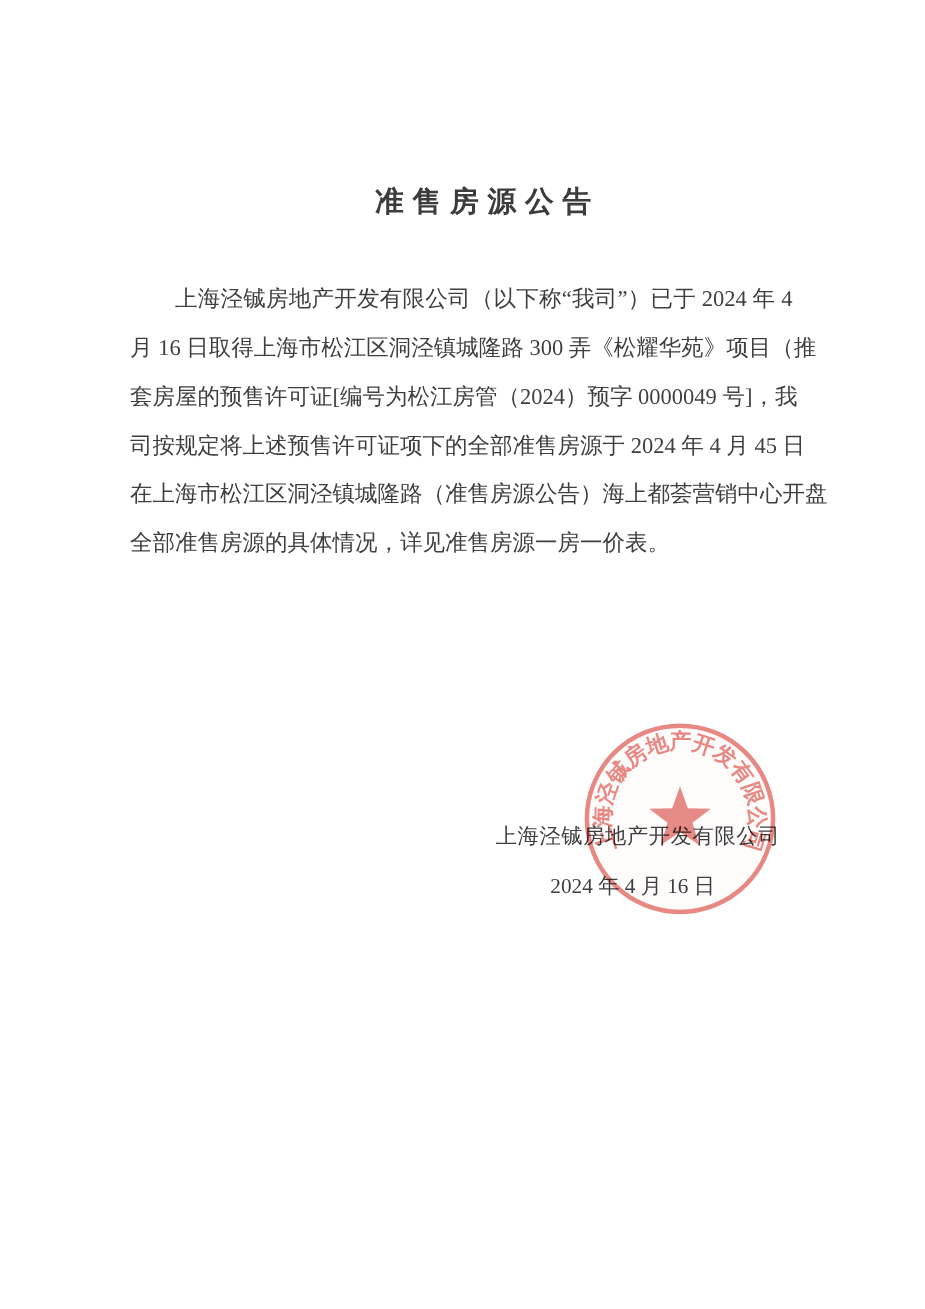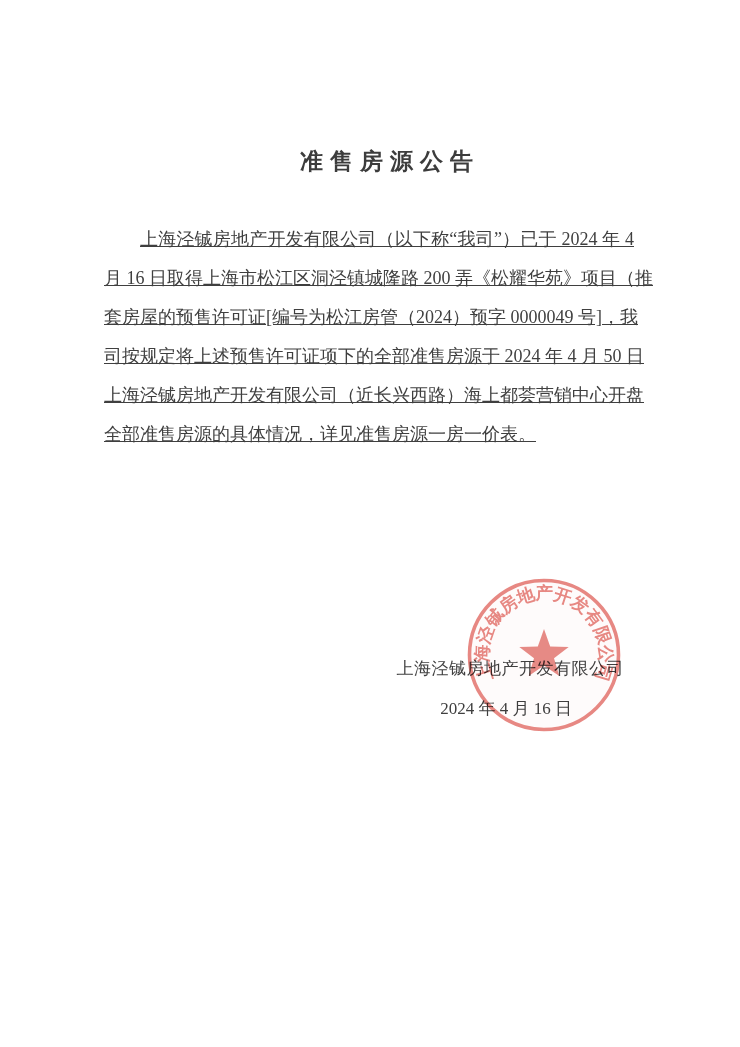--- a/index.html
+++ b/index.html
@@ -25,21 +25,20 @@
     letter-spacing: 7px;
     color: #3c3c3c;
   }
   .body-block {
     position: absolute;
     top: 220px; left: 104px;
     width: 530px;
     font-size: 18px;
     line-height: 39px;
     color: #3f3f3f;
-    text-decoration: underline;
   }
   .body-line {
     text-align: justify;
     text-align-last: justify;
     white-space: nowrap;
     height: 39px;
   }
   .body-line.first { text-indent: 2em; }
   .body-line.last {
     text-align-last: left;
@@ -75,24 +74,24 @@
 </style>
 </head>
 <body>
 
 <div class="page">
 
   <h1 class="doc-title">准售房源公告</h1>
 
   <div class="body-block">
     <div class="body-line first">上海泾铖房地产开发有限公司（以下称“我司”）已于 2024 年 4</div>
-    <div class="body-line">月 16 日取得上海市松江区洞泾镇城隆路 200 弄《松耀华苑》项目（推</div>
+    <div class="body-line">月 16 日取得上海市松江区洞泾镇城隆路 300 弄《松耀华苑》项目（推</div>
     <div class="body-line">套房屋的预售许可证[编号为松江房管（2024）预字 0000049 号]，我</div>
-    <div class="body-line">司按规定将上述预售许可证项下的全部准售房源于 2024 年 4 月 50 日</div>
-    <div class="body-line">上海泾铖房地产开发有限公司（近长兴西路）海上都荟营销中心开盘</div>
+    <div class="body-line">司按规定将上述预售许可证项下的全部准售房源于 2024 年 4 月 45 日</div>
+    <div class="body-line">在上海市松江区洞泾镇城隆路（准售房源公告）海上都荟营销中心开盘</div>
     <div class="body-line last">全部准售房源的具体情况，详见准售房源一房一价表。</div>
   </div>
 
   <div class="signature">上海泾铖房地产开发有限公司</div>
 
   <div class="sign-date">2024 年 4 月 16 日</div>
 
   <div class="stamp">
     <svg width="156" height="156" viewBox="0 0 156 156">
       <circle cx="78" cy="78" r="74.5" fill="rgba(240,140,135,0.05)" stroke-width="3.6" opacity="0.82" stroke="#dd5a52"></circle>

